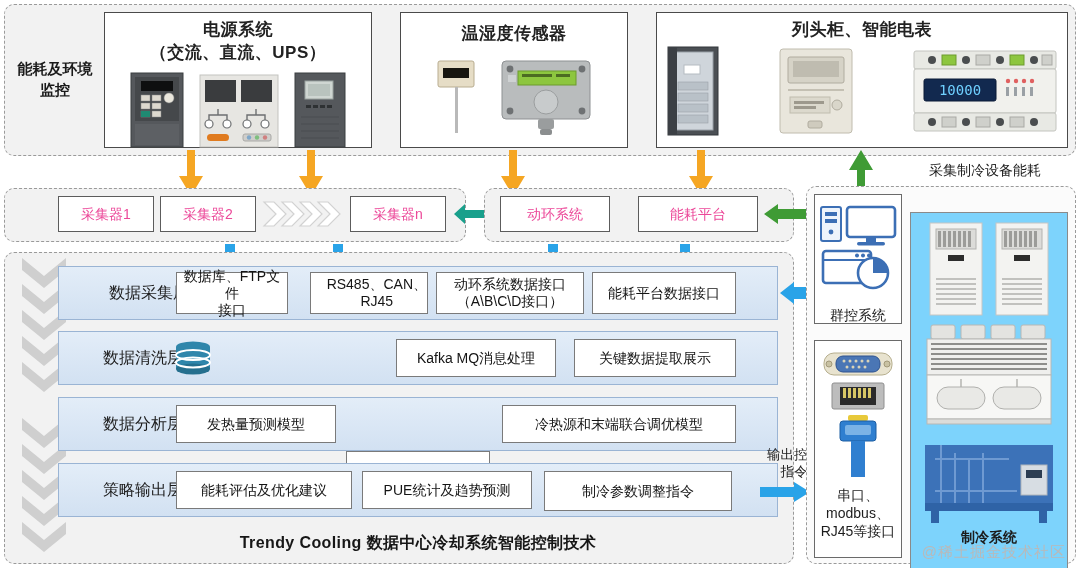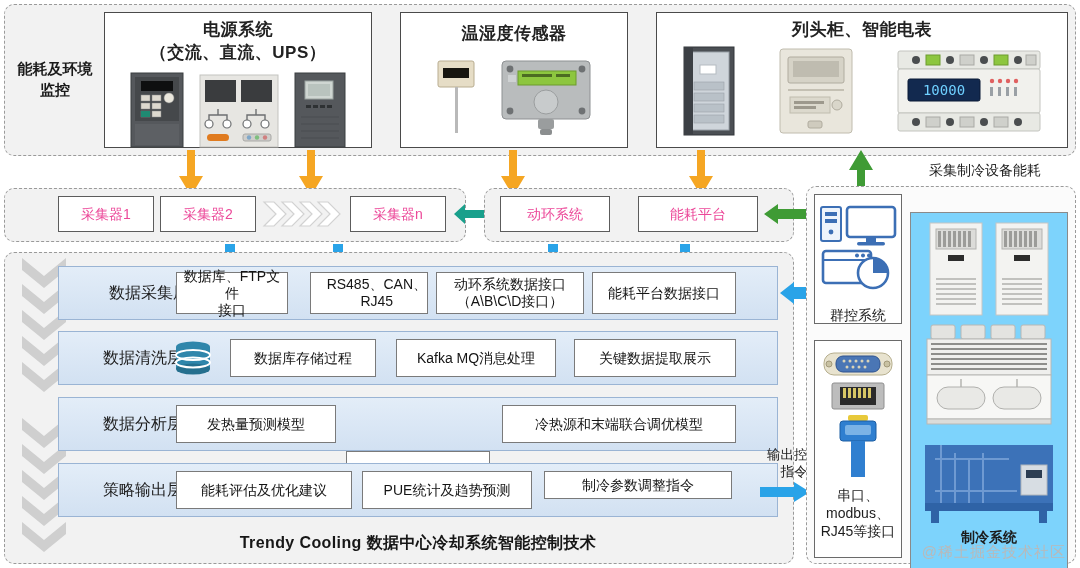--- a/index.html
+++ b/index.html
@@ -170,21 +170,21 @@
         <rect x="10" y="20" width="8" height="7" fill="#cfd2d3"></rect>
         <circle cx="48" cy="47" r="12" fill="#c8cbcc" stroke="#9b9e9f"></circle>
         <rect x="40" y="64" width="16" height="10" rx="2" fill="#9a9d9e"></rect>
         <rect x="42" y="74" width="12" height="6" rx="2" fill="#8b8e8f"></rect>
       </svg>
     </div>
   </div>
 
   <div class="abs whitecard" style="left:656px;top:12px;width:412px;height:136px;">
     <div class="cardtitle" style="padding-top:6px;">列头柜、智能电表</div>
-    <div class="imgrow" style="margin-top:2px;height:94px;gap:36px;">
+    <div class="imgrow" style="margin-top:2px;height:94px;gap:52px;">
       <svg width="58" height="92" viewBox="0 0 58 92">
         <rect x="4" y="2" width="50" height="88" fill="#4b4f54" stroke="#33373b"></rect>
         <rect x="9" y="7" width="40" height="78" fill="#cfd5db" stroke="#9aa1a8"></rect>
         <rect x="20" y="20" width="16" height="9" fill="#fff" stroke="#b5bcc2"></rect>
         <g fill="#b9c1c8" stroke="#9aa1a8" stroke-width=".6">
           <rect x="14" y="37" width="30" height="8"></rect>
             <rect x="14" y="48" width="30" height="8"></rect>
           <rect x="14" y="59" width="30" height="8"></rect>
             <rect x="14" y="70" width="30" height="8"></rect>
         </g>
@@ -364,23 +364,20 @@
   <div class="abs layerband" style="left:58px;top:331px;width:720px;height:54px;">
     <div class="layername" style="width:118px;">数据清洗层</div>
   </div>
   <svg class="abs" style="left:174px;top:341px;" width="38" height="36">
     <ellipse cx="19" cy="6" rx="17" ry="5.6" fill="#2f86ab"></ellipse>
     <rect x="2" y="6" width="34" height="22" fill="#2f86ab"></rect>
     <ellipse cx="19" cy="28" rx="17" ry="5.6" fill="#256f8e"></ellipse>
     <ellipse cx="19" cy="14" rx="17" ry="5" fill="none" stroke="#ffffff" stroke-width="2"></ellipse>
     <ellipse cx="19" cy="21.5" rx="17" ry="5" fill="none" stroke="#ffffff" stroke-width="2"></ellipse>
   </svg>
-  <div class="abs subbox" style="left:230px;top:339px;width:146px;height:38px;">
-    <span>数据库存储过程</span>
-  </div>
   <div class="abs subbox" style="left:396px;top:339px;width:160px;height:38px;">
     <span>Kafka MQ消息处理</span>
   </div>
   <div class="abs subbox" style="left:574px;top:339px;width:162px;height:38px;">
     <span>关键数据提取展示</span>
   </div>
 
   <div class="abs layerband" style="left:58px;top:397px;width:720px;height:54px;">
     <div class="layername" style="width:118px;">数据分析层</div>
   </div>
@@ -396,21 +393,21 @@
 
   <div class="abs layerband" style="left:58px;top:463px;width:720px;height:54px;">
     <div class="layername" style="width:118px;">策略输出层</div>
   </div>
   <div class="abs subbox" style="left:176px;top:471px;width:176px;height:38px;">
     <span>能耗评估及优化建议</span>
   </div>
   <div class="abs subbox" style="left:362px;top:471px;width:170px;height:38px;">
     <span>PUE统计及趋势预测</span>
   </div>
-  <div class="abs subbox" style="left:544px;top:471px;width:188px;height:28px;">
+  <div class="abs subbox" style="left:544px;top:471px;width:188px;height:40px;">
     <span>制冷参数调整指令</span>
   </div>
 
   <div class="abs footerbar" style="left:58px;top:533px;width:720px;">Trendy Cooling 数据中心冷却系统智能控制技术</div>
 
   <div class="abs sidetext" style="left:756px;top:446px;width:76px;">
     <div>输出控制</div>
     <div>指令</div>
   </div>
   <svg class="abs" style="left:760px;top:482px;" width="50" height="20">

